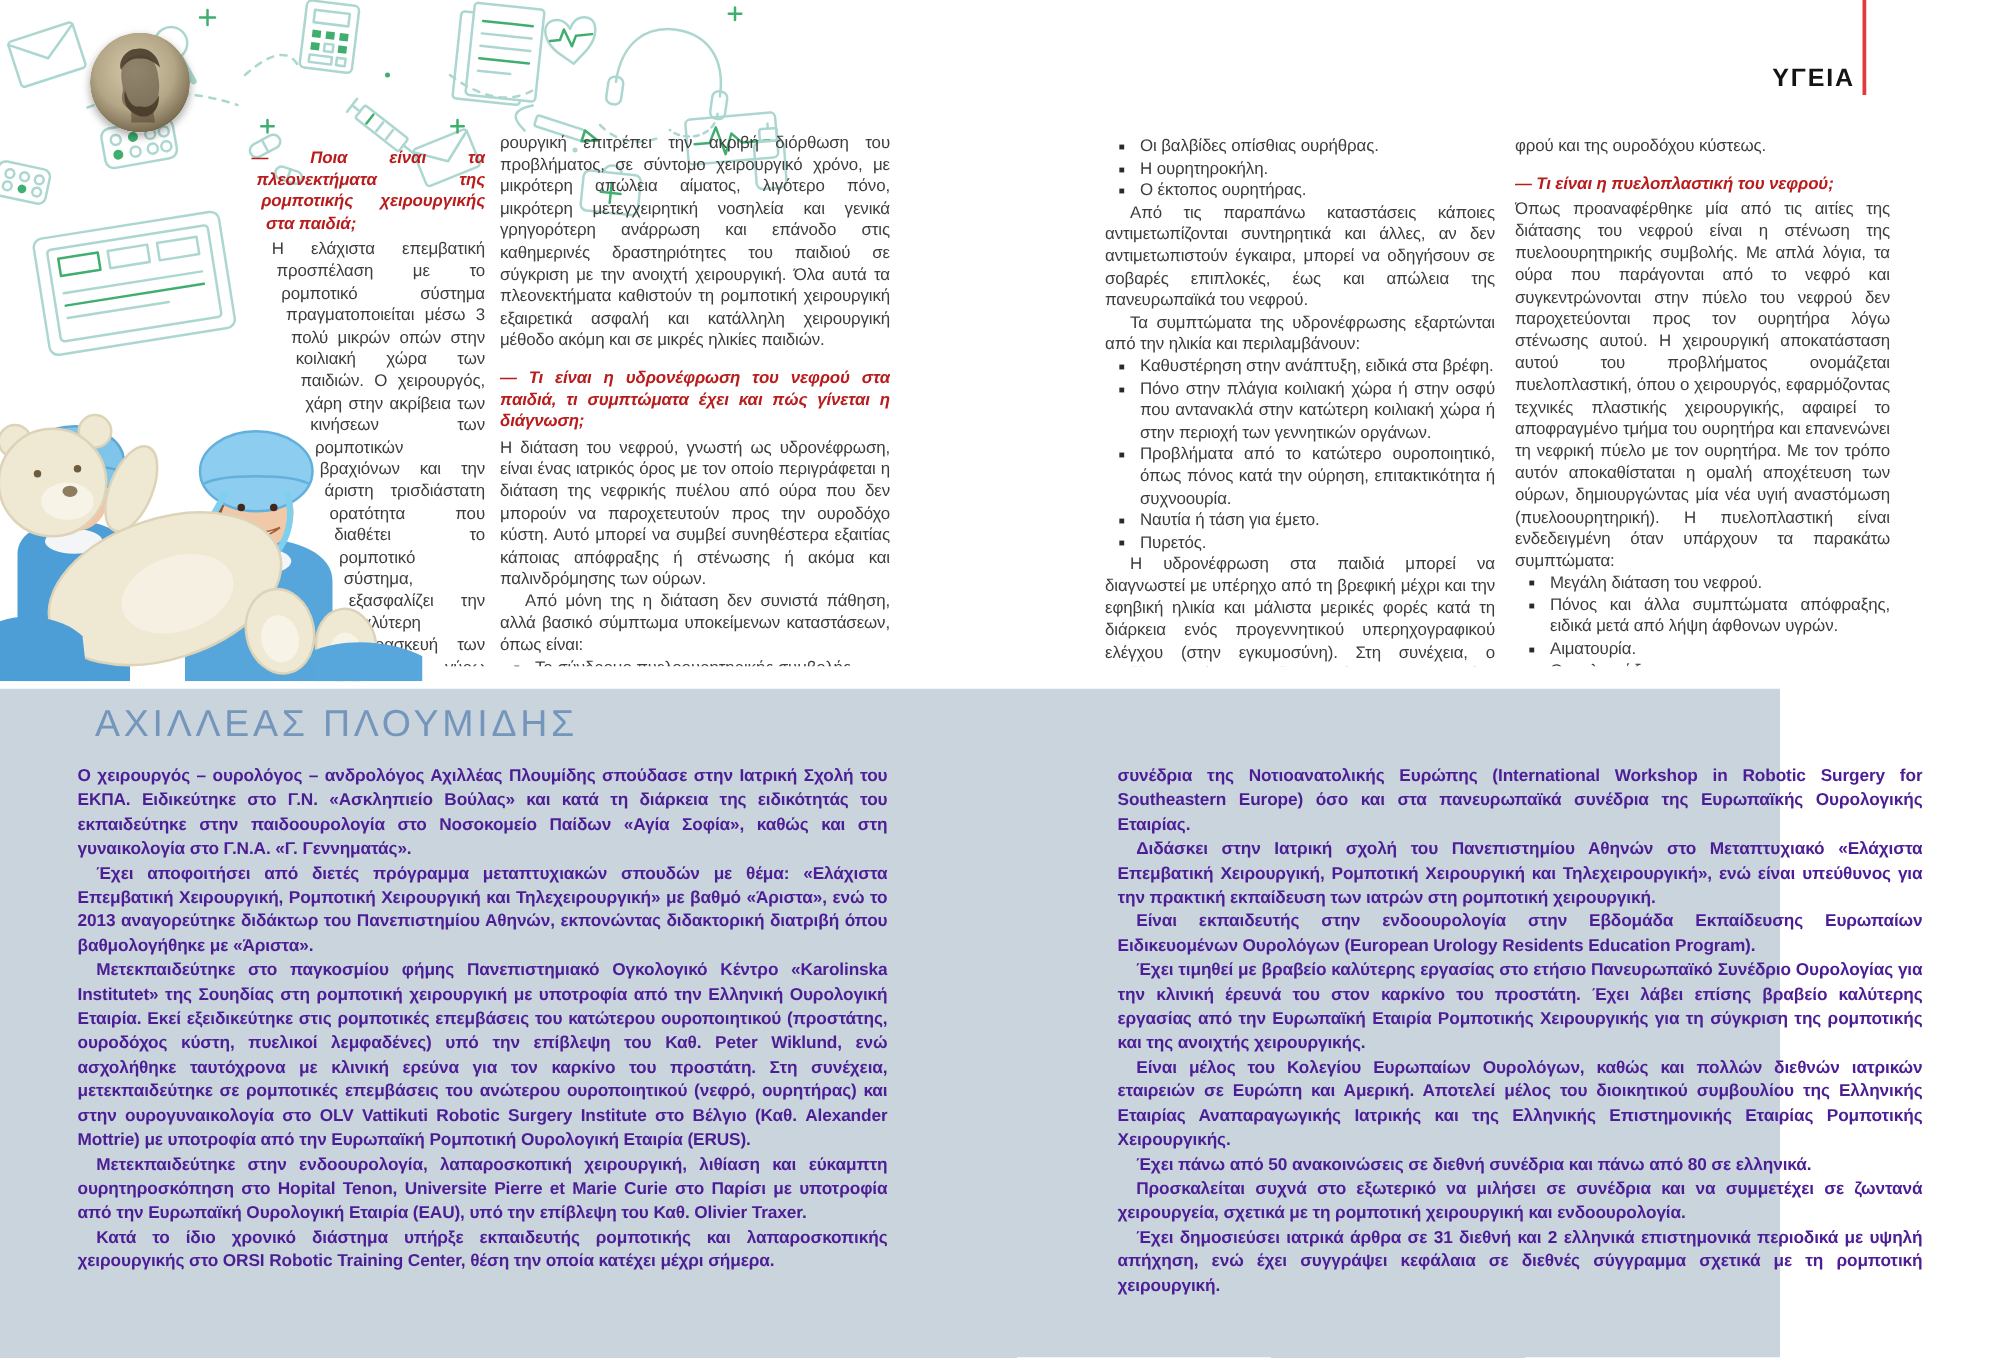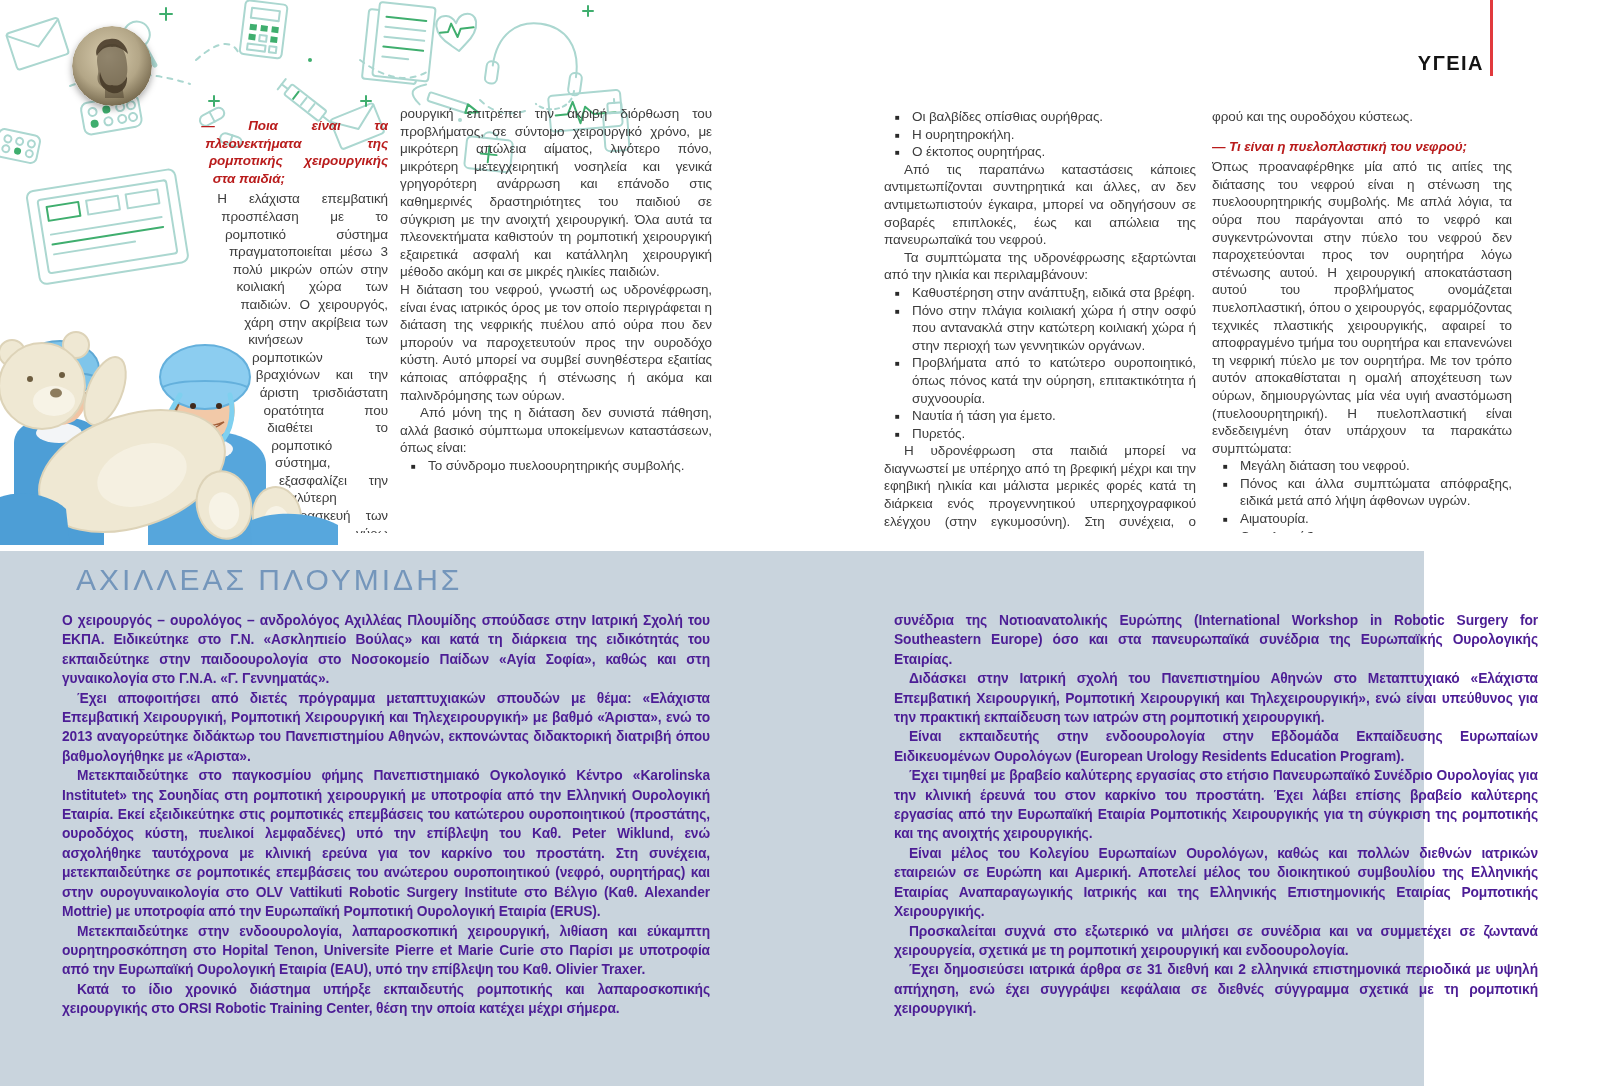--- a/index.html
+++ b/index.html
@@ -211,20 +211,21 @@
 <div class="section-label">ΥΓΕΙΑ</div>
 <div class="red-rule"></div>
 
 <div class="article-col" id="col1">
   <div class="photo-wrap-spacer"></div>
     <div class="q-heading">— Ποια είναι τα πλεονεκτήματα της ρομποτικής χειρουργικής στα παιδιά;</div>
     <p class="para">Η ελάχιστα επεμβατική προσπέλαση με το ρομποτικό σύστημα πραγματοποιείται μέσω 3 πολύ μικρών οπών στην κοιλιακή χώρα των παιδιών. Ο χειρουργός, χάρη στην ακρίβεια των κινήσεων των ρομποτικών βραχιόνων και την άριστη τρισδιάστατη ορατότητα που διαθέτει το ρομποτικό σύστημα, εξασφαλίζει την καλύτερη παρασκευή των αγγείων γύρω από τον ουρητήρα και την άρτια επανένωση του ουρητήρα με τη νεφρική πύελο με ραφές ακριβείας.</p>
   </div>
 <div class="article-col" id="col2">
     <p class="para">ρουργική επιτρέπει την ακριβή διόρθωση του προβλήματος, σε σύντομο χειρουργικό χρόνο, με μικρότερη απώλεια αίματος, λιγότερο πόνο, μικρότερη μετεγχειρητική νοσηλεία και γενικά γρηγορότερη ανάρρωση και επάνοδο στις καθημερινές δραστηριότητες του παιδιού σε σύγκριση με την ανοιχτή χειρουργική. Όλα αυτά τα πλεονεκτήματα καθιστούν τη ρομποτική χειρουργική εξαιρετικά ασφαλή και κατάλληλη χειρουργική μέθοδο ακόμη και σε μικρές ηλικίες παιδιών.</p>
+    <div class="q-heading">— Τι είναι η υδρονέφρωση του νεφρού στα παιδιά, τι συμπτώματα έχει και πώς γίνεται η διάγνωση;</div>
     <p class="para">Η διάταση του νεφρού, γνωστή ως υδρονέφρωση, είναι ένας ιατρικός όρος με τον οποίο περιγράφεται η διάταση της νεφρικής πυέλου από ούρα που δεν μπορούν να παροχετευτούν προς την ουροδόχο κύστη. Αυτό μπορεί να συμβεί συνηθέστερα εξαιτίας κάποιας απόφραξης ή στένωσης ή ακόμα και παλινδρόμησης των ούρων.</p>
     <p class="para indent">Από μόνη της η διάταση δεν συνιστά πάθηση, αλλά βασικό σύμπτωμα υποκείμενων καταστάσεων, όπως είναι:</p>
     <div class="bullet">Το σύνδρομο πυελοουρητηρικής συμβολής.</div>
   </div>
 <div class="article-col" id="col3">
     <div class="bullet">Οι βαλβίδες οπίσθιας ουρήθρας.</div>
     <div class="bullet">Η ουρητηροκήλη.</div>
     <div class="bullet">Ο έκτοπος ουρητήρας.</div>
     <p class="para indent">Από τις παραπάνω καταστάσεις κάποιες αντιμετωπίζονται συντηρητικά και άλλες, αν δεν αντιμετωπιστούν έγκαιρα, μπορεί να οδηγήσουν σε σοβαρές επιπλοκές, έως και απώλεια της πανευρωπαϊκά του νεφρού.</p>
     <p class="para indent">Τα συμπτώματα της υδρονέφρωσης εξαρτώνται από την ηλικία και περιλαμβάνουν:</p>
@@ -308,16 +309,17 @@
       <p class="indent">Μετεκπαιδεύτηκε στο παγκοσμίου φήμης Πανεπιστημιακό Ογκολογικό Κέντρο «Karolinska Institutet» της Σουηδίας στη ρομποτική χειρουργική με υποτροφία από την Ελληνική Ουρολογική Εταιρία. Εκεί εξειδικεύτηκε στις ρομποτικές επεμβάσεις του κατώτερου ουροποιητικού (προστάτης, ουροδόχος κύστη, πυελικοί λεμφαδένες) υπό την επίβλεψη του Καθ. Peter Wiklund, ενώ ασχολήθηκε ταυτόχρονα με κλινική ερεύνα για τον καρκίνο του προστάτη. Στη συνέχεια, μετεκπαιδεύτηκε σε ρομποτικές επεμβάσεις του ανώτερου ουροποιητικού (νεφρό, ουρητήρας) και στην ουρογυναικολογία στο OLV Vattikuti Robotic Surgery Institute στο Βέλγιο (Καθ. Alexander Mottrie) με υποτροφία από την Ευρωπαϊκή Ρομποτική Ουρολογική Εταιρία (ERUS).</p>
       <p class="indent">Μετεκπαιδεύτηκε στην ενδοουρολογία, λαπαροσκοπική χειρουργική, λιθίαση και εύκαμπτη ουρητηροσκόπηση στο Hopital Tenon, Universite Pierre et Marie Curie στο Παρίσι με υποτροφία από την Ευρωπαϊκή Ουρολογική Εταιρία (EAU), υπό την επίβλεψη του Καθ. Olivier Traxer.</p>
       <p class="indent">Κατά το ίδιο χρονικό διάστημα υπήρξε εκπαιδευτής ρομποτικής και λαπαροσκοπικής χειρουργικής στο ORSI Robotic Training Center, θέση την οποία κατέχει μέχρι σήμερα.</p>
     </div>
   <div class="profile-col" id="profileRight">
       <p>συνέδρια της Νοτιοανατολικής Ευρώπης (International Workshop in Robotic Surgery for Southeastern Europe) όσο και στα πανευρωπαϊκά συνέδρια της Ευρωπαϊκής Ουρολογικής Εταιρίας.</p>
       <p class="indent">Διδάσκει στην Ιατρική σχολή του Πανεπιστημίου Αθηνών στο Μεταπτυχιακό «Ελάχιστα Επεμβατική Χειρουργική, Ρομποτική Χειρουργική και Τηλεχειρουργική», ενώ είναι υπεύθυνος για την πρακτική εκπαίδευση των ιατρών στη ρομποτική χειρουργική.</p>
       <p class="indent">Είναι εκπαιδευτής στην ενδοουρολογία στην Εβδομάδα Εκπαίδευσης Ευρωπαίων Ειδικευομένων Ουρολόγων (European Urology Residents Education Program).</p>
       <p class="indent">Έχει τιμηθεί με βραβείο καλύτερης εργασίας στο ετήσιο Πανευρωπαϊκό Συνέδριο Ουρολογίας για την κλινική έρευνά του στον καρκίνο του προστάτη. Έχει λάβει επίσης βραβείο καλύτερης εργασίας από την Ευρωπαϊκή Εταιρία Ρομποτικής Χειρουργικής για τη σύγκριση της ρομποτικής και της ανοιχτής χειρουργικής.</p>
       <p class="indent">Είναι μέλος του Κολεγίου Ευρωπαίων Ουρολόγων, καθώς και πολλών διεθνών ιατρικών εταιρειών σε Ευρώπη και Αμερική. Αποτελεί μέλος του διοικητικού συμβουλίου της Ελληνικής Εταιρίας Αναπαραγωγικής Ιατρικής και της Ελληνικής Επιστημονικής Εταιρίας Ρομποτικής Χειρουργικής.</p>
+      <p class="indent">Έχει πάνω από 50 ανακοινώσεις σε διεθνή συνέδρια και πάνω από 80 σε ελληνικά.</p>
       <p class="indent">Προσκαλείται συχνά στο εξωτερικό να μιλήσει σε συνέδρια και να συμμετέχει σε ζωντανά χειρουργεία, σχετικά με τη ρομποτική χειρουργική και ενδοουρολογία.</p>
       <p class="indent">Έχει δημοσιεύσει ιατρικά άρθρα σε 31 διεθνή και 2 ελληνικά επιστημονικά περιοδικά με υψηλή απήχηση, ενώ έχει συγγράψει κεφάλαια σε διεθνές σύγγραμμα σχετικά με τη ρομποτική χειρουργική.</p>
     </div>
 </div>
 
 </body></html>

